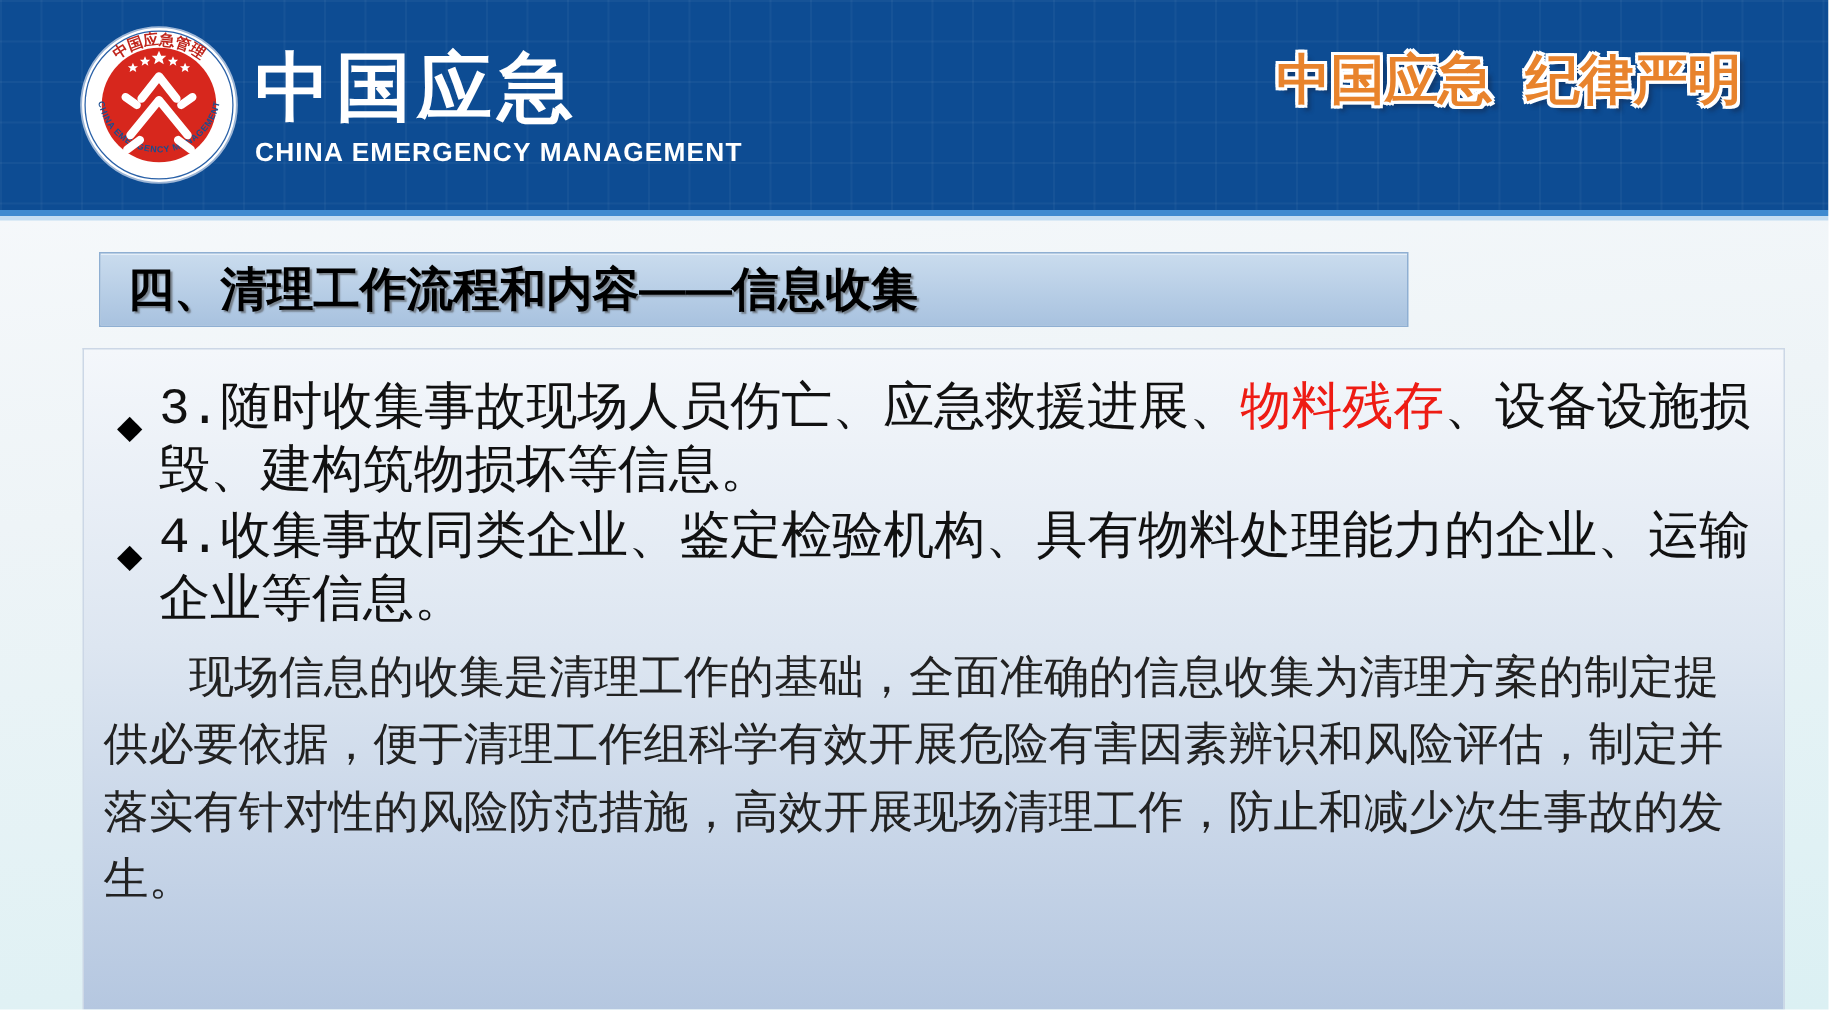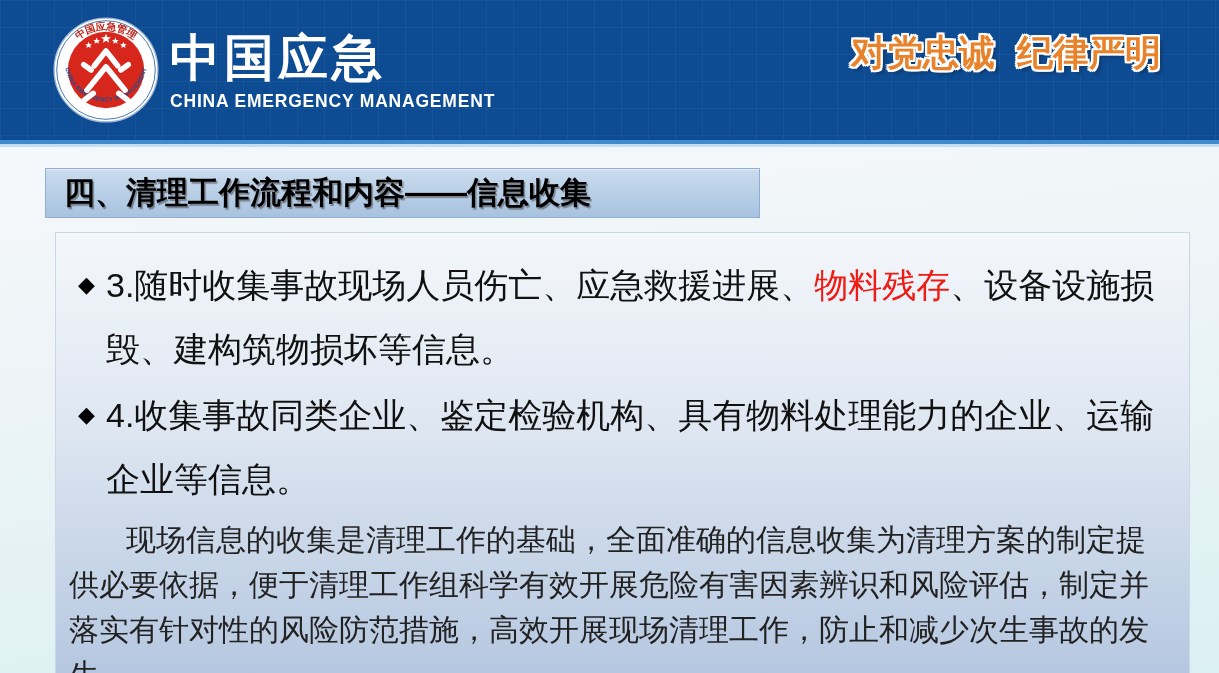--- a/index.html
+++ b/index.html
@@ -42,21 +42,21 @@
     font-size:36px; font-weight:900; line-height:40px;
     color:#e8832c; word-spacing:12px; white-space:nowrap;
     text-shadow:
       -2px -2px 0 #fff, 2px -2px 0 #fff, -2px 2px 0 #fff, 2px 2px 0 #fff,
       0 -2px 0 #fff, 0 2px 0 #fff, -2px 0 0 #fff, 2px 0 0 #fff,
       4px 4px 3px rgba(20,30,60,.45);
   }
 
   
   .title-bar {
-    position:absolute; left:45px; top:168px; width:715px; height:50px;
+    position:absolute; left:66px; top:168px; width:873px; height:50px;
     background:linear-gradient(180deg,#cuddee 0%,#a8c2df 100%);
     background:linear-gradient(180deg,#cadcee 0%,#a8c2df 100%);
     border:1px solid #8fafd2;
     box-shadow:inset 0 1px 0 #e4eef8;
     display:flex; align-items:center; padding-left:18px;
   }
   .title-bar .t {
     font-size:31px; font-weight:bold; color:#000; white-space:nowrap;
     text-shadow:1.5px 1.5px 1px rgba(70,70,70,.55);
   }
@@ -70,22 +70,22 @@
   }
   .bullets { list-style:none; }
   .bullets li {
     display:flex; align-items:flex-start;
     padding:0 8px 0 22px; margin-bottom:2px;
   }
   .bullets .marker {
     flex:0 0 28px; font-size:22px; line-height:63px; color:#000;
   }
   .bullets .bt {
-    flex:1; font-size:34px; line-height:64px; color:#111;
-    font-family:Liberation Sans, sans-serif;
+    flex:1; font-size:34px; line-height:42px; color:#111;
+    font-family:Liberation Mono, monospace;
     letter-spacing:0;
   }
   .para {
     margin:6px 12px 0 13px; width:1100px;
     font-family:"Liberation Serif","DejaVu Serif",serif;
     font-size:30px; line-height:45px; color:#222;
     text-indent:1.9em;
   }
 </style>
 </head>
@@ -125,21 +125,21 @@
       <path d="M70,78 L62,72"></path>
     </g>
   </svg>
 
   <div class="brand">
     <div class="brand-cn">中国应急</div>
     <div class="brand-en">CHINA EMERGENCY MANAGEMENT</div>
   </div>
 
   <div class="slogan">
-    <div>对党忠诚 纪律严明</div>
+    <div>中国应急 纪律严明</div>
   </div>
 </div>
 <div class="header-stripe1"></div>
 <div class="header-stripe2"></div>
 
 <div class="title-bar">
   <div class="t">四、清理工作流程和内容——信息收集</div>
 </div>
 
 <div class="panel">

